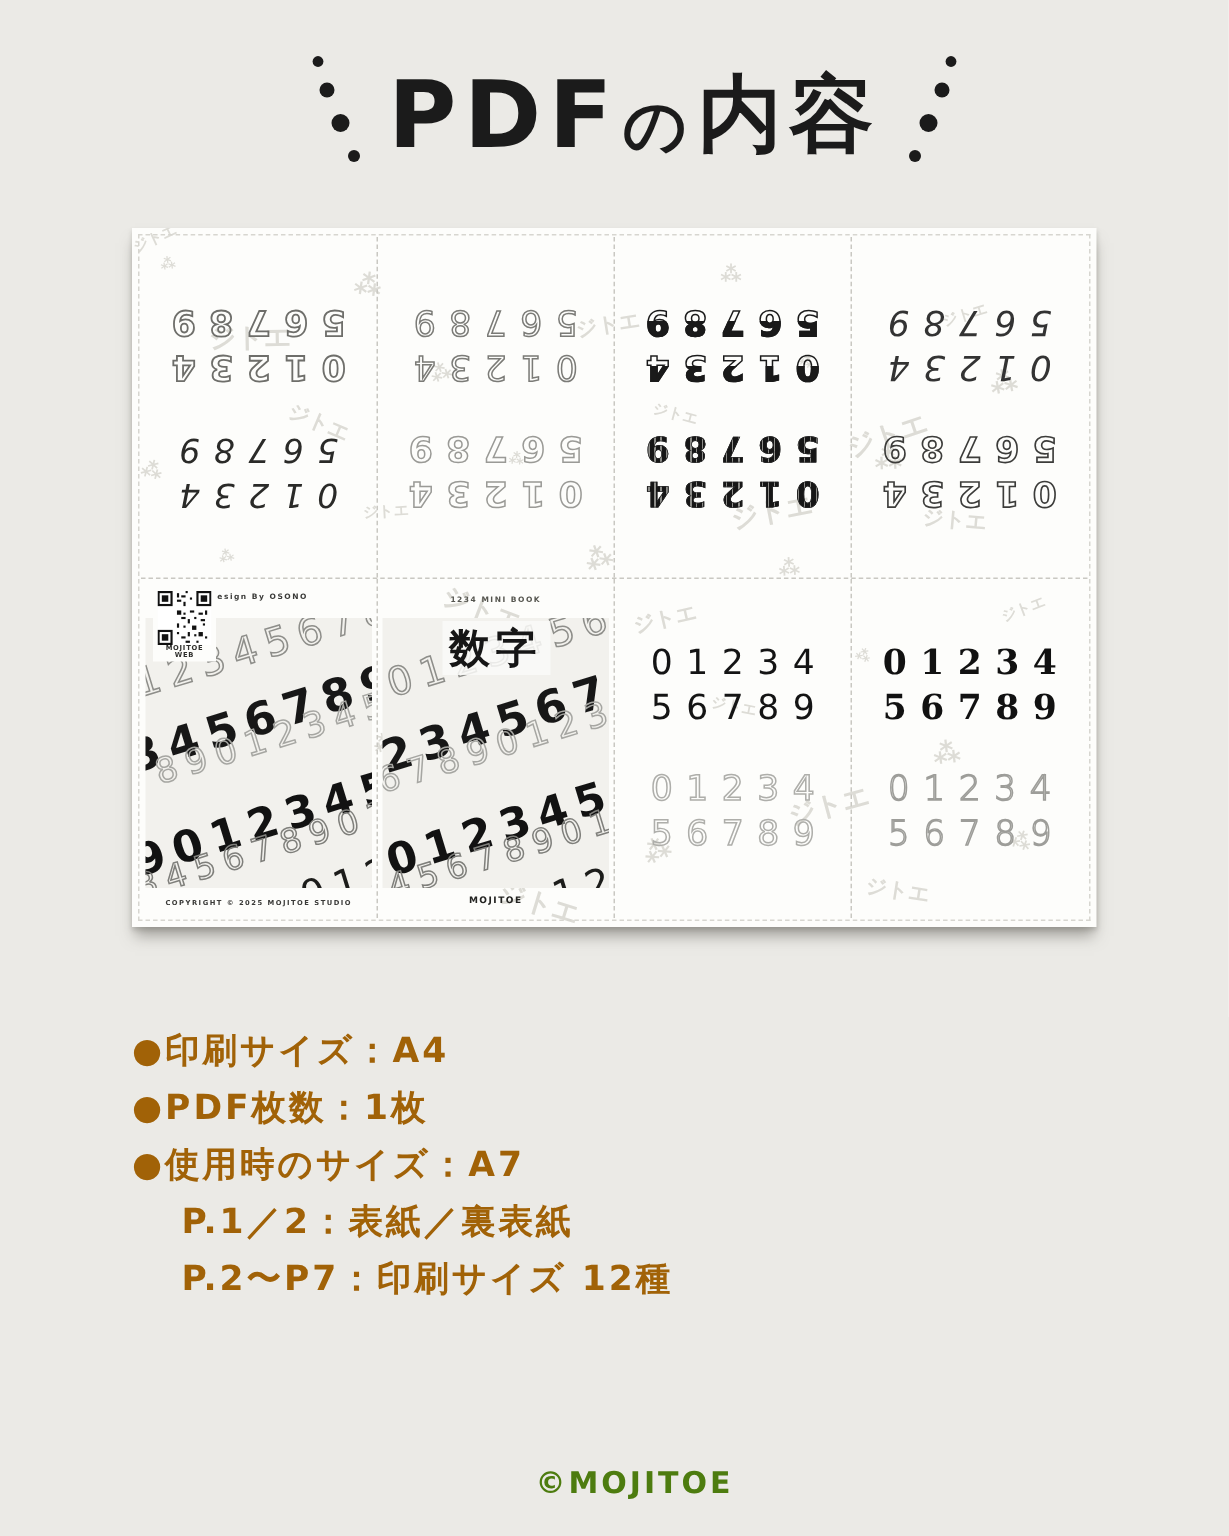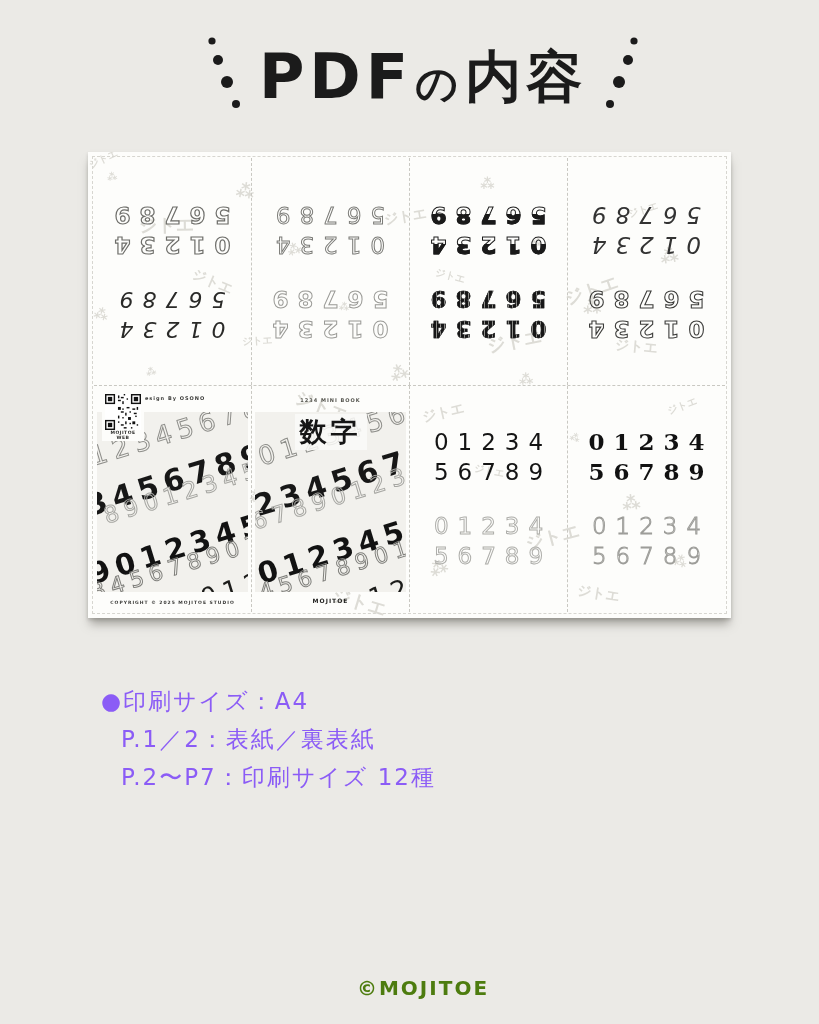--- a/index.html
+++ b/index.html
@@ -67,21 +67,21 @@
   .qr-wrap svg{display:block;width:36px;height:36px;margin:0 auto;}
   .qr-label{font-size:4.5px;letter-spacing:.5px;font-weight:700;color:#2e2e2c;}
   .cover-title{position:absolute;top:28px;left:50%;transform:translateX(-50%);z-index:3;
                font-size:27px;font-weight:800;letter-spacing:4px;color:#161616;
                background:rgba(250,250,248,.85);padding:0 5px;white-space:nowrap;}
   .brand-small{position:absolute;bottom:8px;left:50%;transform:translateX(-50%);z-index:3;
                font-size:6px;font-weight:700;letter-spacing:1px;color:#232321;}
 
   
   .details{position:absolute;left:88px;top:688px;}
-  .details p{margin:0 0 12px 13px;font-size:23px;line-height:26px;letter-spacing:2px;font-weight:400;color:#8b5cf6;}
+  .details p{margin:0 0 12px 0;font-size:23px;line-height:26px;letter-spacing:2px;font-weight:700;color:#a16207;}
   .details p.indent{margin-left:33px;}
 
   
   .footer{position:absolute;left:0;right:0;top:976px;text-align:center;}
   .brand-logo{display:inline-block;font-size:20px;font-weight:800;letter-spacing:2px;color:#4d7c0f;}
 </style>
 </head>
 <body>
 
 <div class="page">
@@ -302,20 +302,22 @@
             </div>
           </div>
         </div>
       </div>
 
     </div>
   </div>
 
   <section class="details">
     <p>●印刷サイズ：A4</p>
+    <p>●PDF枚数：1枚</p>
+    <p>●使用時のサイズ：A7</p>
     <p class="indent">P.1／2：表紙／裏表紙</p>
     <p class="indent">P.2〜P7：印刷サイズ 12種</p>
   </section>
 
   <footer class="footer">
     <div class="brand-logo">©MOJITOE</div>
   </footer>
 
 </div>
 

